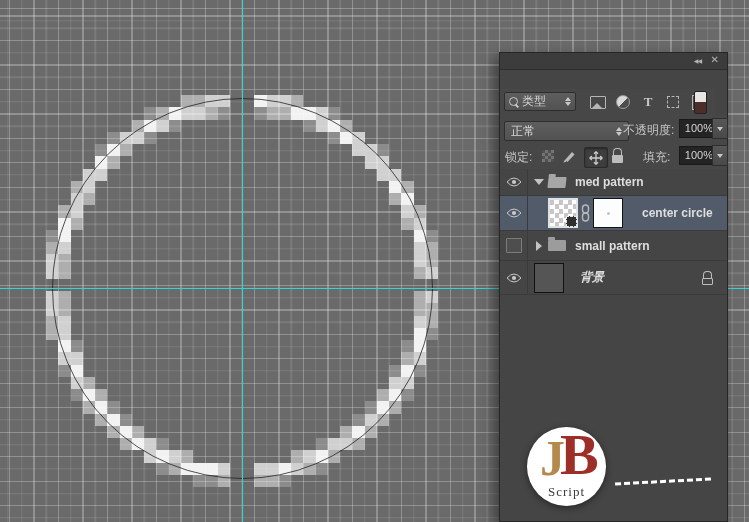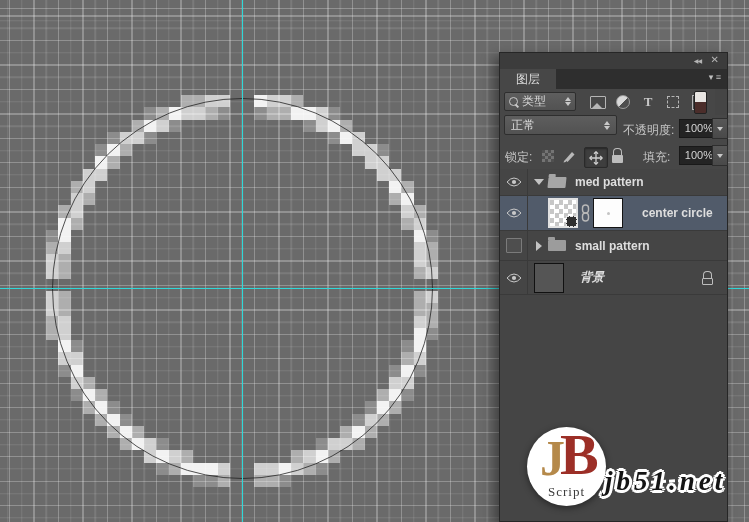--- a/index.html
+++ b/index.html
@@ -66,21 +66,21 @@
   .ico-shape{width:10px;height:10px;border:1px dashed #b5b5b5;}
   .ico-smart{width:11px;height:13px;border:1px solid #b5b5b5;position:relative;}
   .ico-smart::after{content:"";position:absolute;right:-1px;bottom:-1px;width:5px;height:5px;background:#b5b5b5;}
   .filter-toggle{
     position:absolute;right:8px;top:2px;width:11px;height:21px;border:1px solid #222;border-radius:2px;
     background:linear-gradient(#e8e5e2 0 48%,#4b2d2a 48%);cursor:pointer;
   }
 
   .p-blend{position:absolute;left:0;right:0;top:62px;height:28px;background:#474747;}
   .mode-select{
-    position:absolute;left:4px;top:0;width:113px;height:20px;
+    position:absolute;left:4px;top:6px;width:125px;height:20px;
     background:linear-gradient(#5e5e5e,#525252);border:1px solid #2e2e2e;border-radius:2px;
     display:flex;align-items:center;padding:0 6px;box-sizing:border-box;cursor:pointer;color:#d8d8d8;
   }
   .field-label{position:absolute;color:#c6c6c6;font-size:12px;}
   .val-box{
     position:absolute;width:33px;height:17px;background:#242424;border:1px solid #191919;
     color:#d4d4d4;font-size:11px;text-align:right;line-height:17px;padding-right:3px;box-sizing:content-box;
   }
   .val-btn{
     position:absolute;width:14px;height:19px;background:linear-gradient(#575757,#494949);
@@ -323,24 +323,20 @@
   <div id="circle-path" style="left: 51.5px; top: 97.5px; height: 379px; width: 379px;"></div>
   <div id="guide-v" class="guide" style="left: 242px; background: rgb(47, 216, 216);"></div>
   <div id="guide-h" class="guide" style="top: 288px; background: rgb(47, 216, 216);"></div>
 </div>
 
 <div id="layers-panel">
   <div class="p-titlebar">
     <span class="tb-ctrl tb-collapse">◀◀</span>
     <span class="tb-ctrl tb-close">✕</span>
   </div>
-  <div class="p-tabs">
-    <div class="tab-active">图层</div>
-    <span class="panel-menu">▾ ≡</span>
-  </div>
 
   <div class="p-filter">
     <div class="kind-select">
       <span class="search-glass"></span>
       <span class="kind-label">类型</span>
       <span class="updown">
           <span class="tri-up"></span>
           <span class="tri-dn"></span>
         </span>
     </div>
@@ -465,14 +461,13 @@
   </div>
 </div>
 
 <div id="watermark">
   <div class="wm-badge">
     <span class="wm-j">J</span>
     <span class="wm-b">B</span>
     <span class="wm-script">Script</span>
   </div>
   <span class="wm-dash"></span>
-  <span class="wm-url">jb51.net</span>
 </div>
 
 </body></html>

